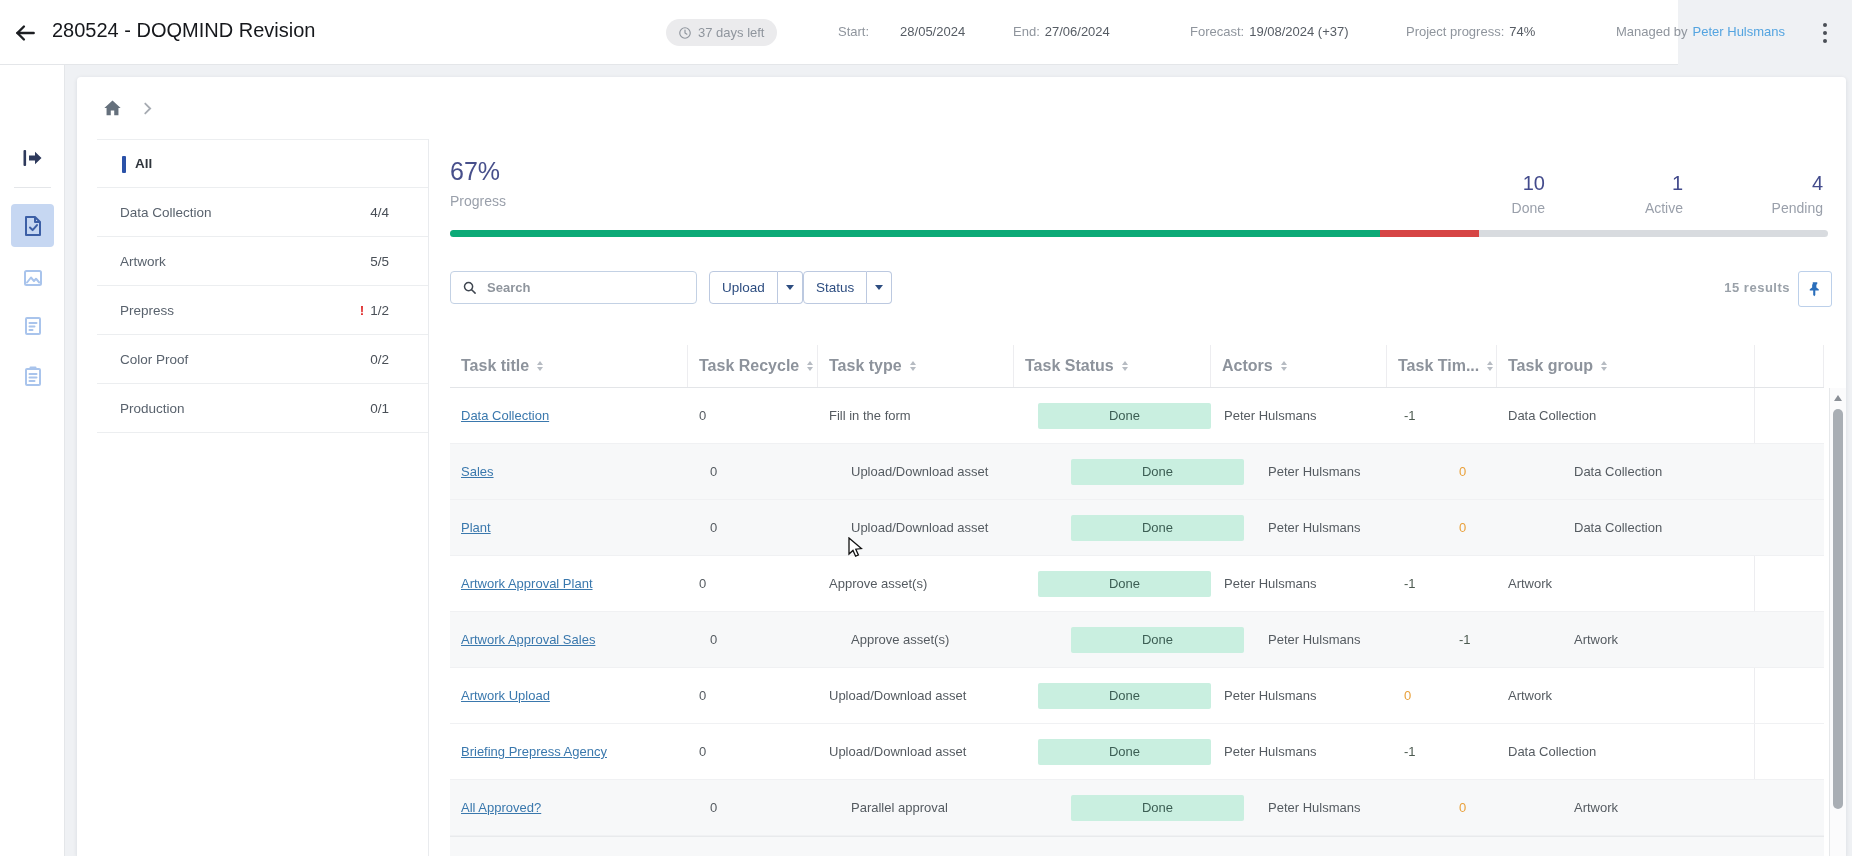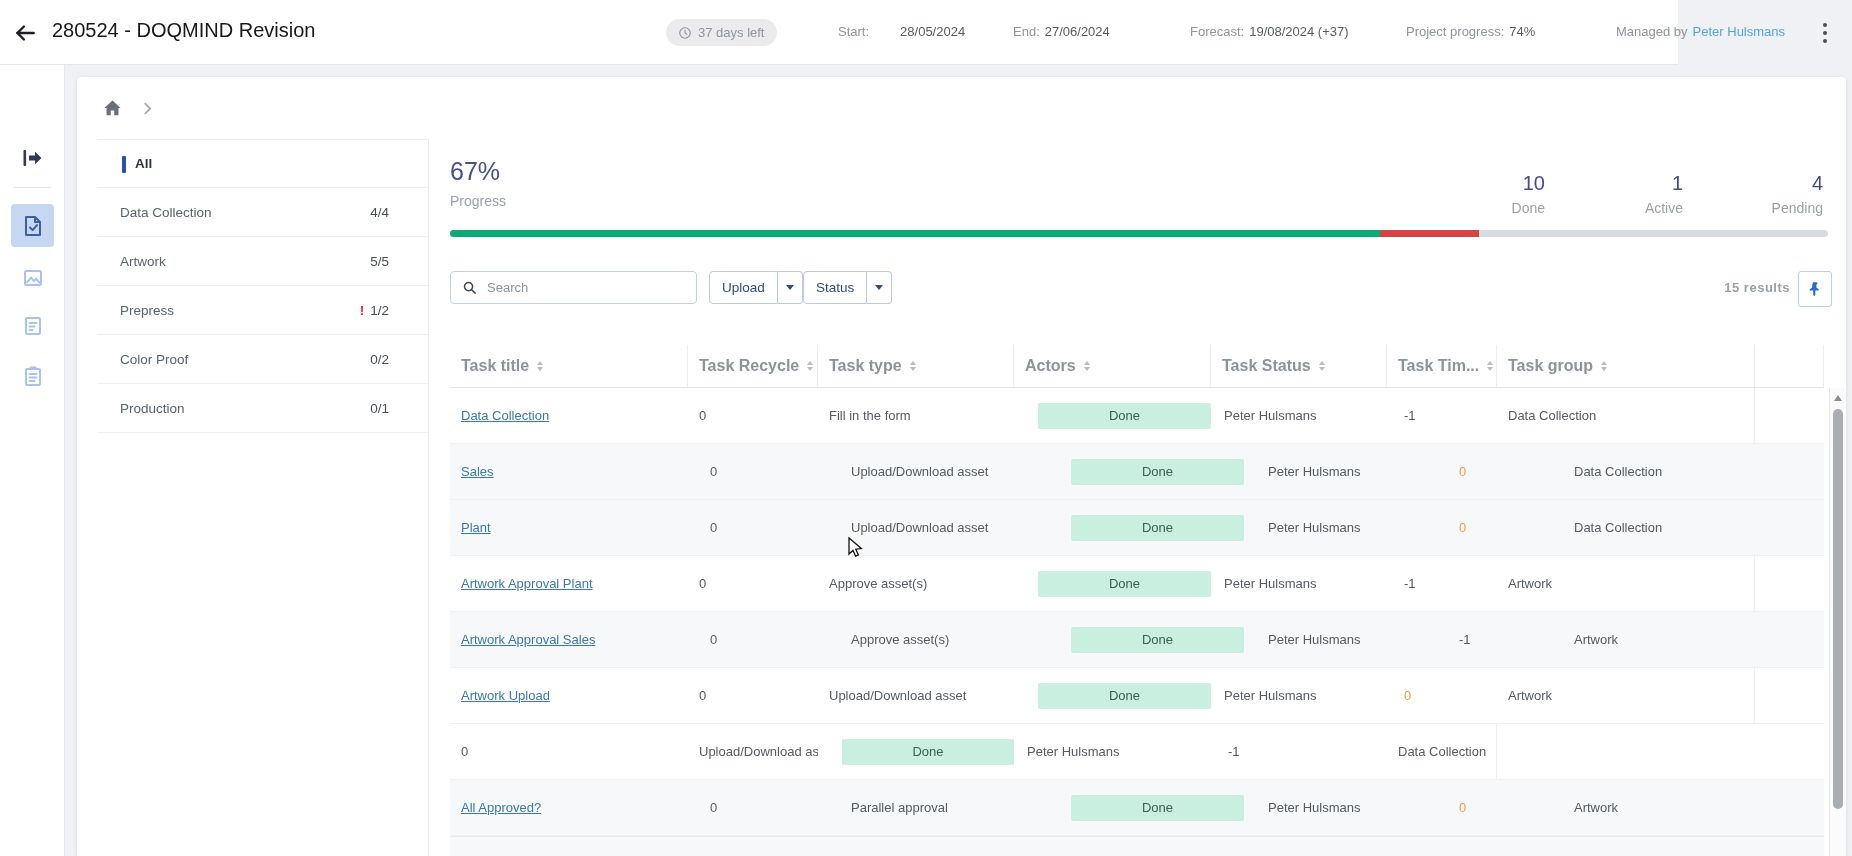--- a/index.html
+++ b/index.html
@@ -51,21 +51,21 @@
   .stat-num { font-size:20px; color:#434b8c;margin-top:17px; }
   .stat-label { font-size:14px; color:#9aa0ab; margin-top:5px; }
   .stat-0{right:301px;} .stat-1{right:163px;} .stat-2{right:23px;}
   .bar { position:absolute; left:21px; top:91px; width:1378px; height:7px; border-radius:4px; background:var(--bar-track,#d8dbdf); overflow:hidden; display:flex; }
   .bar-done { background:var(--bar-green,#0caa77); height:100%; }
   .bar-overdue { background:var(--bar-red,#d64545); height:100%; }
 
   
   .searchbox { position:absolute; left:21px; top:132px; width:247px; height:33px; border:1px solid #c3d1e4; border-radius:4px; background:#fff; display:flex; align-items:center; }
   .searchbox svg { margin-left:11px; flex:none; color:#3f4650; }
-  .searchbox input { border:0; outline:0; background:transparent; font-family:inherit; font-size:13px; color:#3d434a; padding-left:10px; width:190px; }
+  .searchbox input { border:0; outline:0; background:transparent; font-family:inherit; font-size:13px; color:#3d434a; padding-left:10px; width:190px;font-weight:bold; }
   .searchbox input::placeholder { color:#8f959d; }
   .split { position:absolute; top:132px; display:flex; }
   .split-actor { left:280px; } .split-status { left:374px; }
   .btn-main { height:33px; padding:0 12px; border:1px solid #bcc9e0; border-radius:4px 0 0 4px; background:#fff; display:flex; align-items:center; font-size:13.5px; color:var(--btn-blue,#2d4d80); cursor:pointer; }
   .btn-arrow { height:33px; width:25px; border:1px solid #bcc9e0; border-left:0; border-radius:0 4px 4px 0; background:#fff; display:flex; align-items:center; justify-content:center; cursor:pointer; }
   .caret { width:0; height:0; border:4px solid transparent; border-top:5px solid #2d4d80; margin-top:4px; }
   .results { position:absolute; top:141px; right:56px; font-size:13px; font-weight:700; color:#9aa1a9; letter-spacing:.5px; }
   .pin-btn { position:absolute; top:132px; right:14px; width:34px; height:36px; border:1px solid #bcd0ea; border-radius:3px; background:#fff; display:flex; align-items:center; justify-content:center; cursor:pointer; color:var(--pin-blue,#2a6ebb); }
 
   
@@ -297,28 +297,28 @@
               </span>
             </div>
             <div class="th">
               <span>Task type</span>
               <span class="sort">
                 <i class="up"></i>
                 <i class="dn"></i>
               </span>
             </div>
             <div class="th">
+              <span>Task Status</span>
+              <span class="sort">
+                <i class="up"></i>
+                <i class="dn"></i>
+              </span>
+            </div>
+            <div class="th">
               <span>Actors</span>
-              <span class="sort">
-                <i class="up"></i>
-                <i class="dn"></i>
-              </span>
-            </div>
-            <div class="th">
-              <span>Task Status</span>
               <span class="sort">
                 <i class="up"></i>
                 <i class="dn"></i>
               </span>
             </div>
             <div class="th">
               <span>Task Tim...</span>
               <span class="sort">
                 <i class="up"></i>
                 <i class="dn"></i>
@@ -412,20 +412,23 @@
               <div class="td">Upload/Download asset</div>
               <div class="td">
                 <span class="badge">Done</span>
               </div>
               <div class="td td-actors">Peter Hulsmans</div>
               <div class="td td-time time-orange">0</div>
               <div class="td">Artwork</div>
               <div class="td td-empty"></div>
             </div>
             <div class="trow">
+              <div class="td">
+                <a class="task-link">Briefing Prepress Agency</a>
+              </div>
               <div class="td">0</div>
               <div class="td">Upload/Download asset</div>
               <div class="td">
                 <span class="badge">Done</span>
               </div>
               <div class="td td-actors">Peter Hulsmans</div>
               <div class="td td-time time-dark">-1</div>
               <div class="td">Data Collection</div>
               <div class="td td-empty"></div>
             </div>

